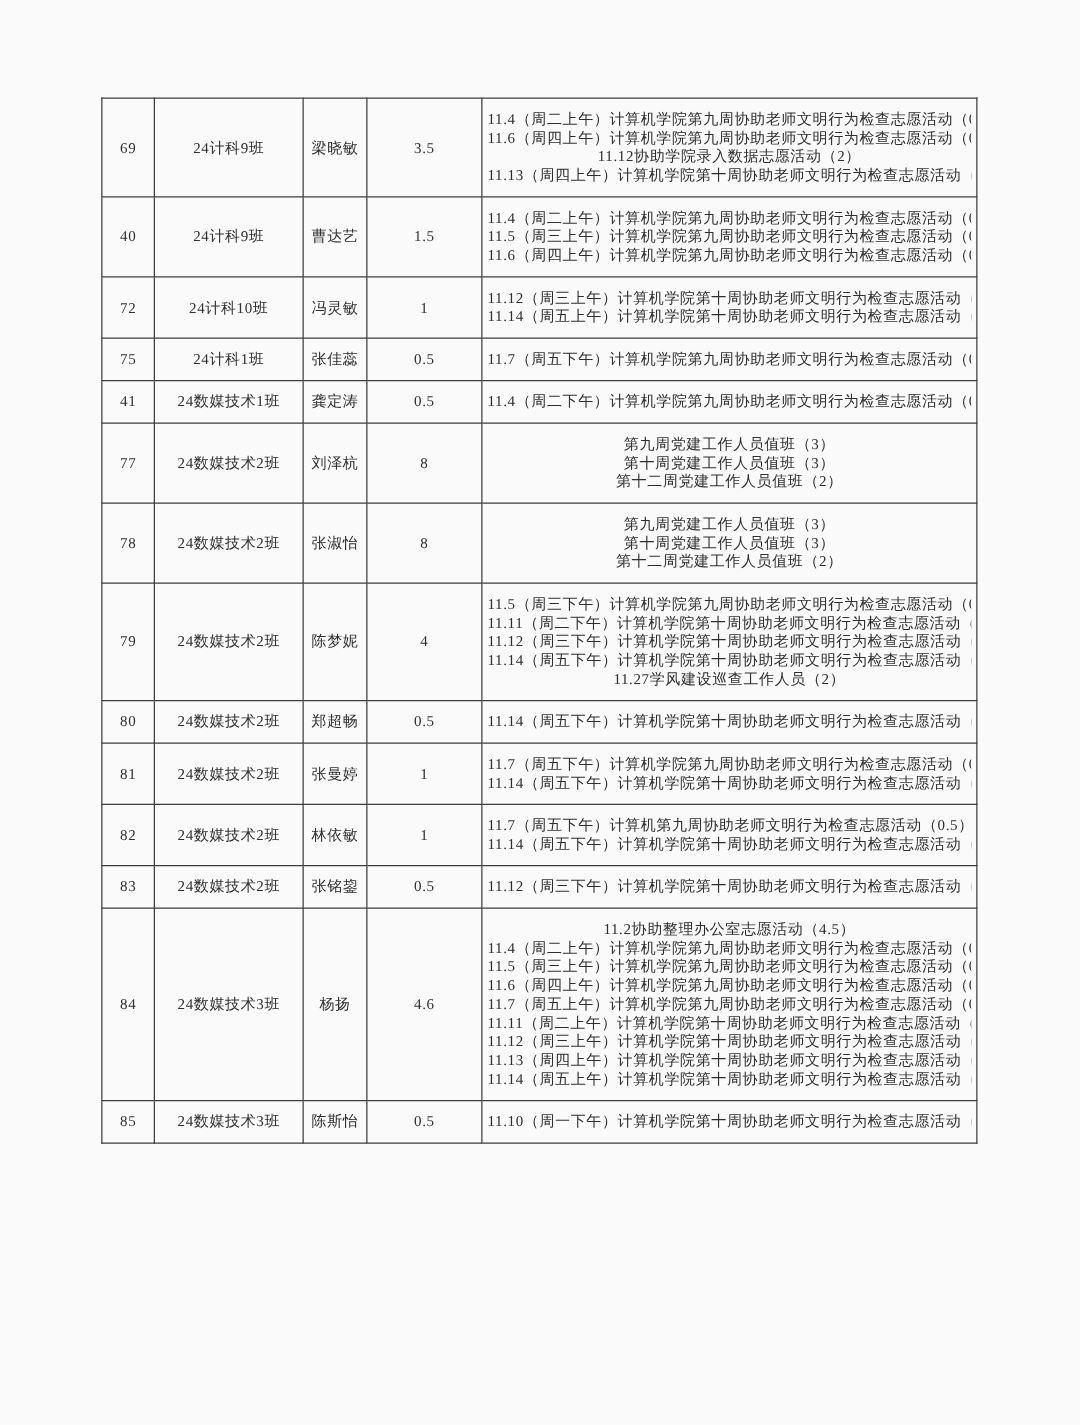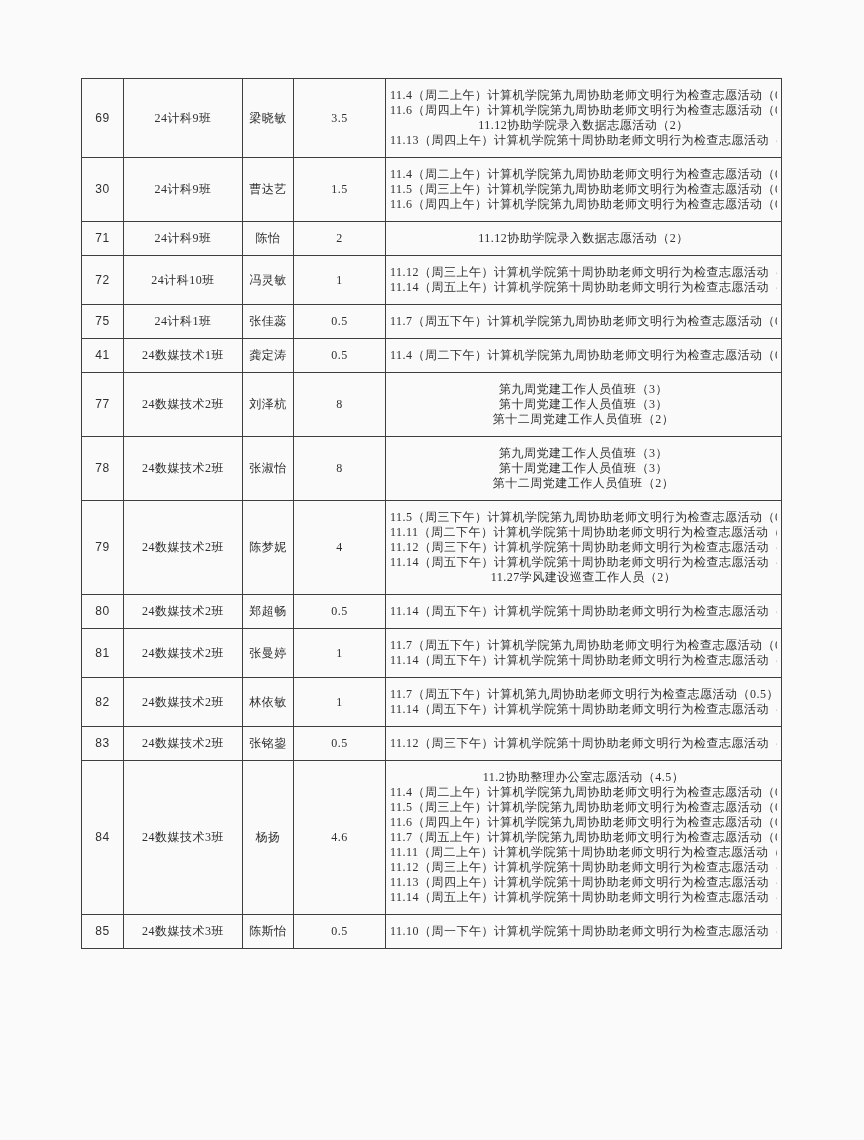--- a/index.html
+++ b/index.html
@@ -29,21 +29,21 @@
   table.vtable td {
     border: 1px solid #3e3e3e;
     text-align: center;
     vertical-align: middle;
     font-size: 12px;
     line-height: 15px;
     padding: 9px 4px;
     letter-spacing: 0.5px;
     word-break: break-all;
   }
-  td.c-no    { font-family: Liberation Sans, sans-serif; }
+  td.c-no    { font-family: Liberation Serif, serif; }
   td.c-hours { }
   td.c-acts  { padding: 9px 6px; }
   td.c-acts .act-line {
     text-align: center;
     white-space: nowrap;
     overflow: hidden;
   }
   col.w-no    { width: 42px;  }
   col.w-class { width: 119px; }
   col.w-name  { width: 51px;  }
@@ -70,40 +70,31 @@
     <td class="c-hours">3.5</td>
     <td class="c-acts">
             <div class="act-line">11.4（周二上午）计算机学院第九周协助老师文明行为检查志愿活动（0.5）</div>
             <div class="act-line">11.6（周四上午）计算机学院第九周协助老师文明行为检查志愿活动（0.5）</div>
             <div class="act-line">11.12协助学院录入数据志愿活动（2）</div>
             <div class="act-line">11.13（周四上午）计算机学院第十周协助老师文明行为检查志愿活动（0.5）</div>
           </td>
   </tr>
 
   <tr>
-    <td class="c-no">30</td>
+    <td class="c-no">40</td>
     <td class="c-class">24计科9班</td>
     <td class="c-name">曹达艺</td>
     <td class="c-hours">1.5</td>
     <td class="c-acts">
             <div class="act-line">11.4（周二上午）计算机学院第九周协助老师文明行为检查志愿活动（0.5）</div>
             <div class="act-line">11.5（周三上午）计算机学院第九周协助老师文明行为检查志愿活动（0.5）</div>
             <div class="act-line">11.6（周四上午）计算机学院第九周协助老师文明行为检查志愿活动（0.5）</div>
           </td>
   </tr>
 
-  <tr>
-    <td class="c-no">71</td>
-    <td class="c-class">24计科9班</td>
-    <td class="c-name">陈怡</td>
-    <td class="c-hours">2</td>
-    <td class="c-acts">
-            <div class="act-line">11.12协助学院录入数据志愿活动（2）</div>
-          </td>
-  </tr>
 
   <tr>
     <td class="c-no">72</td>
     <td class="c-class">24计科10班</td>
     <td class="c-name">冯灵敏</td>
     <td class="c-hours">1</td>
     <td class="c-acts">
             <div class="act-line">11.12（周三上午）计算机学院第十周协助老师文明行为检查志愿活动（0.5）</div>
             <div class="act-line">11.14（周五上午）计算机学院第十周协助老师文明行为检查志愿活动（0.5）</div>
           </td>

